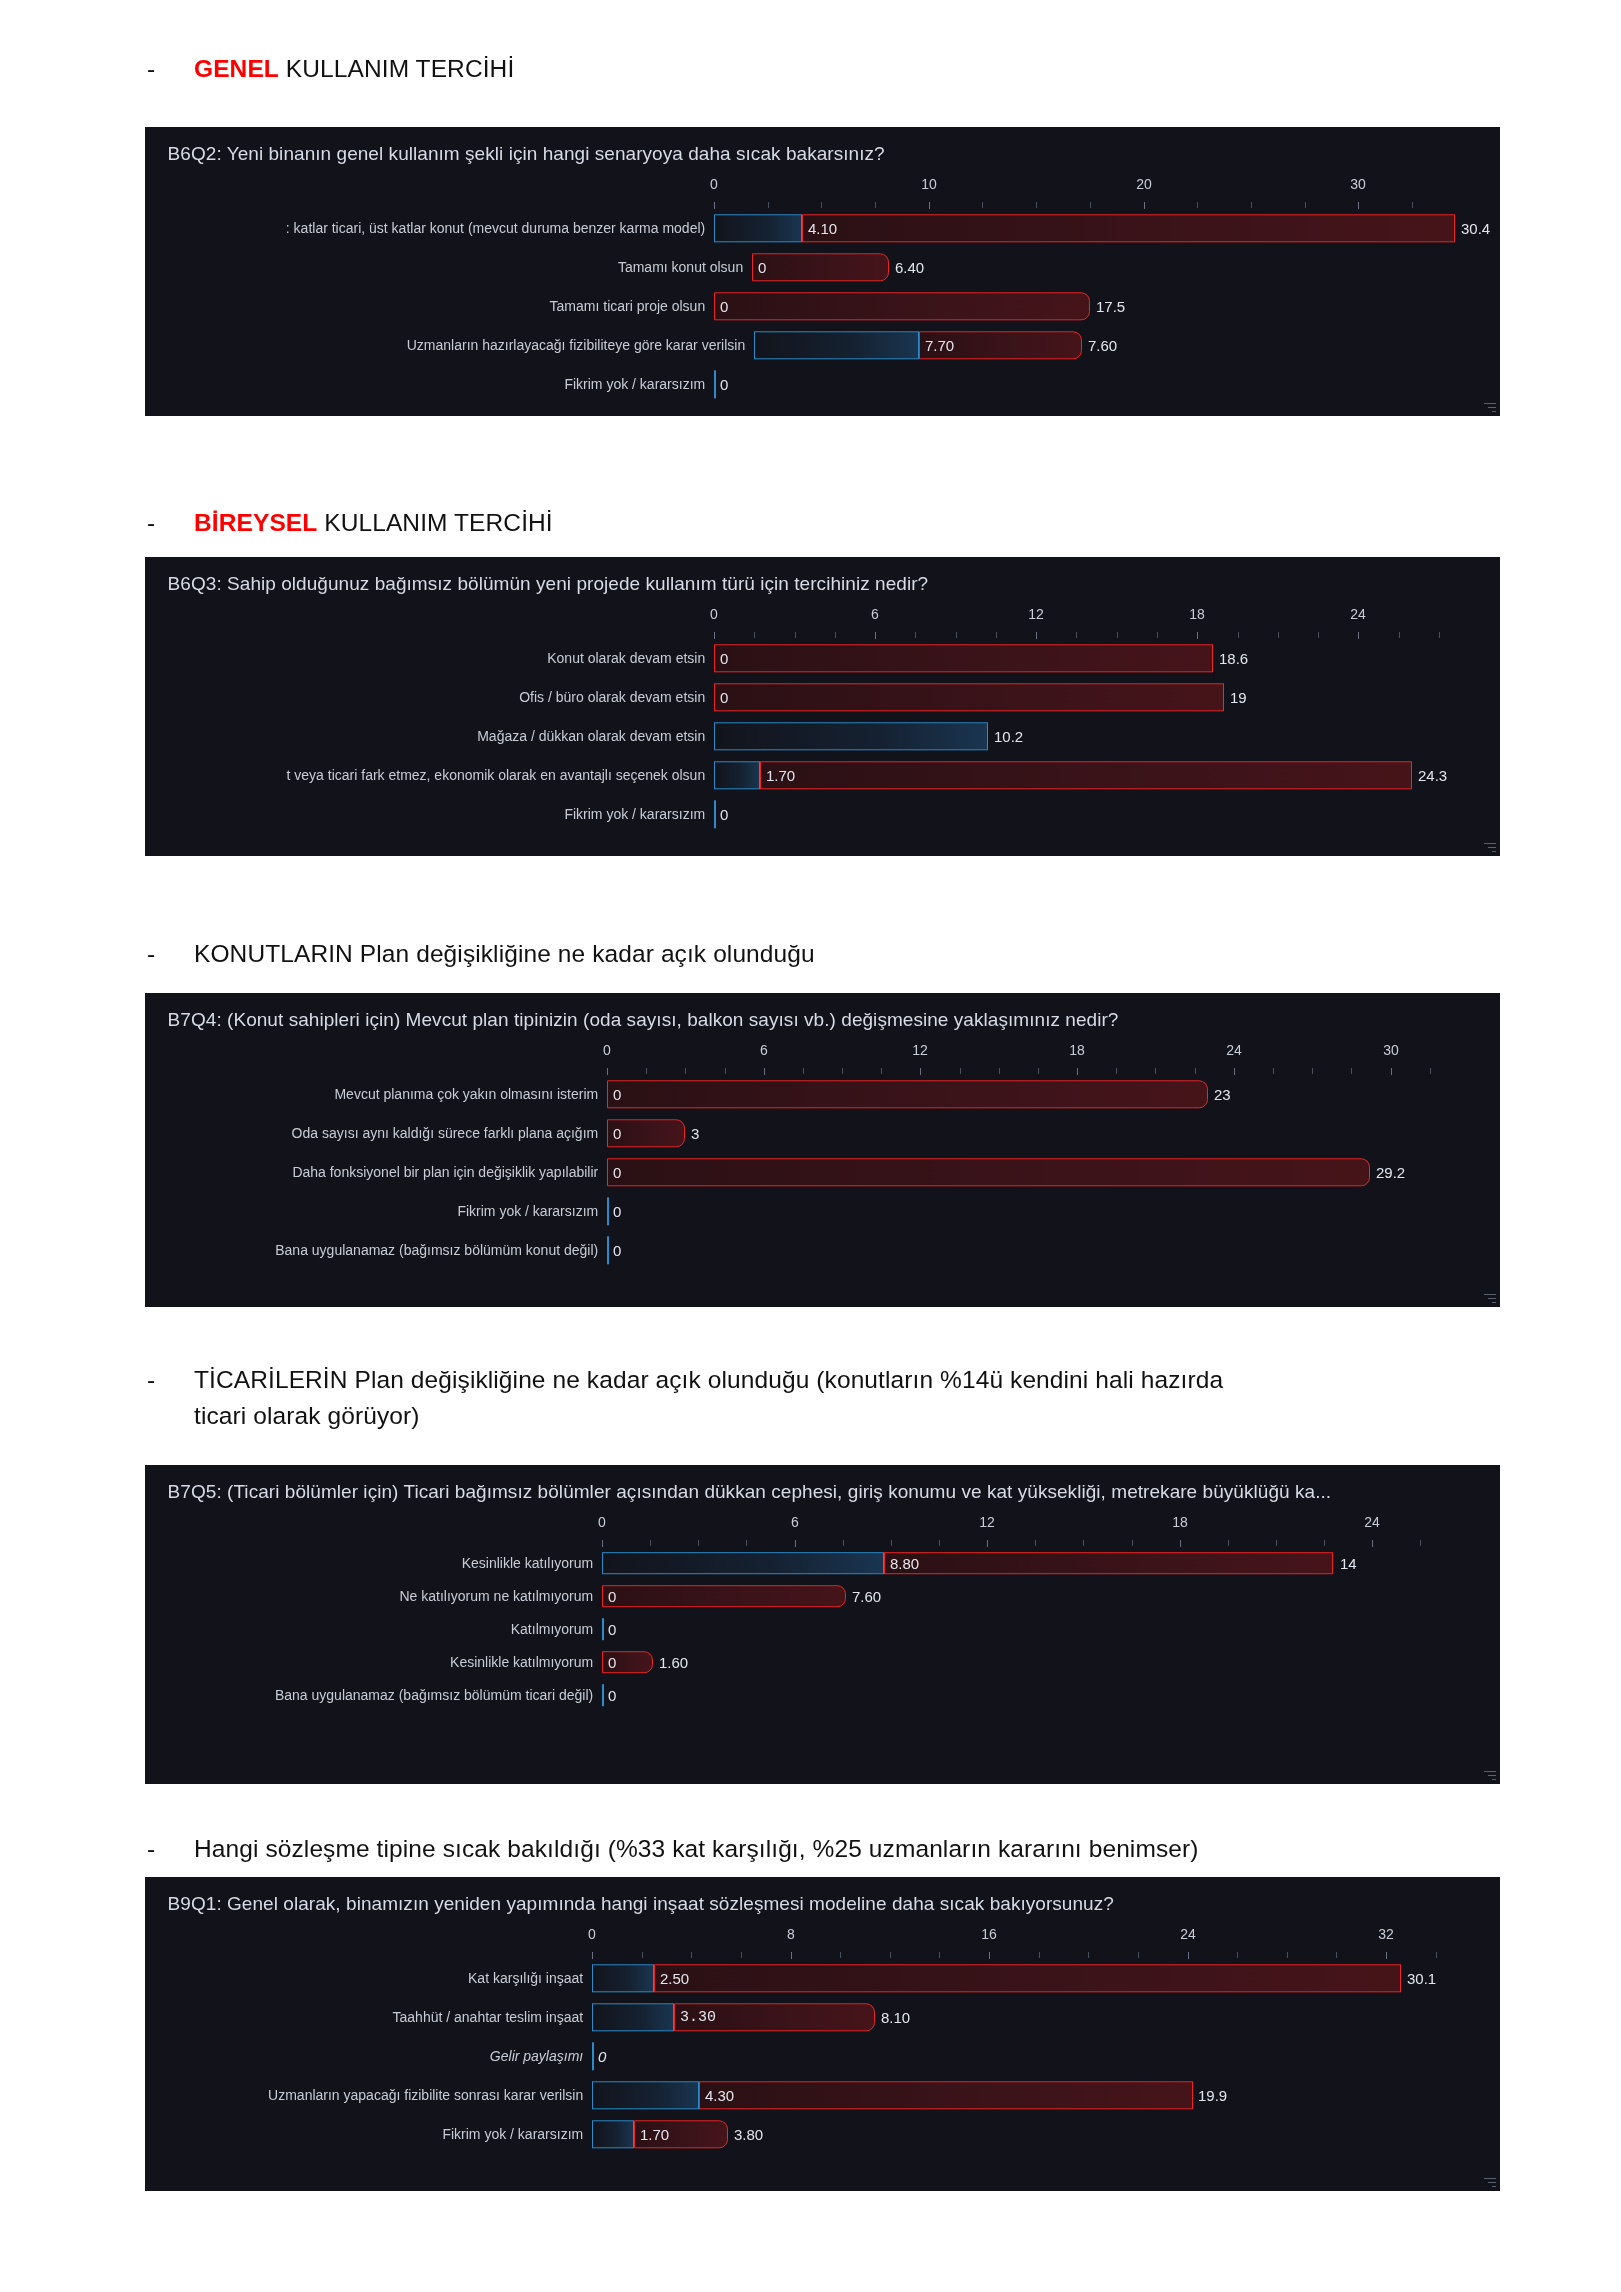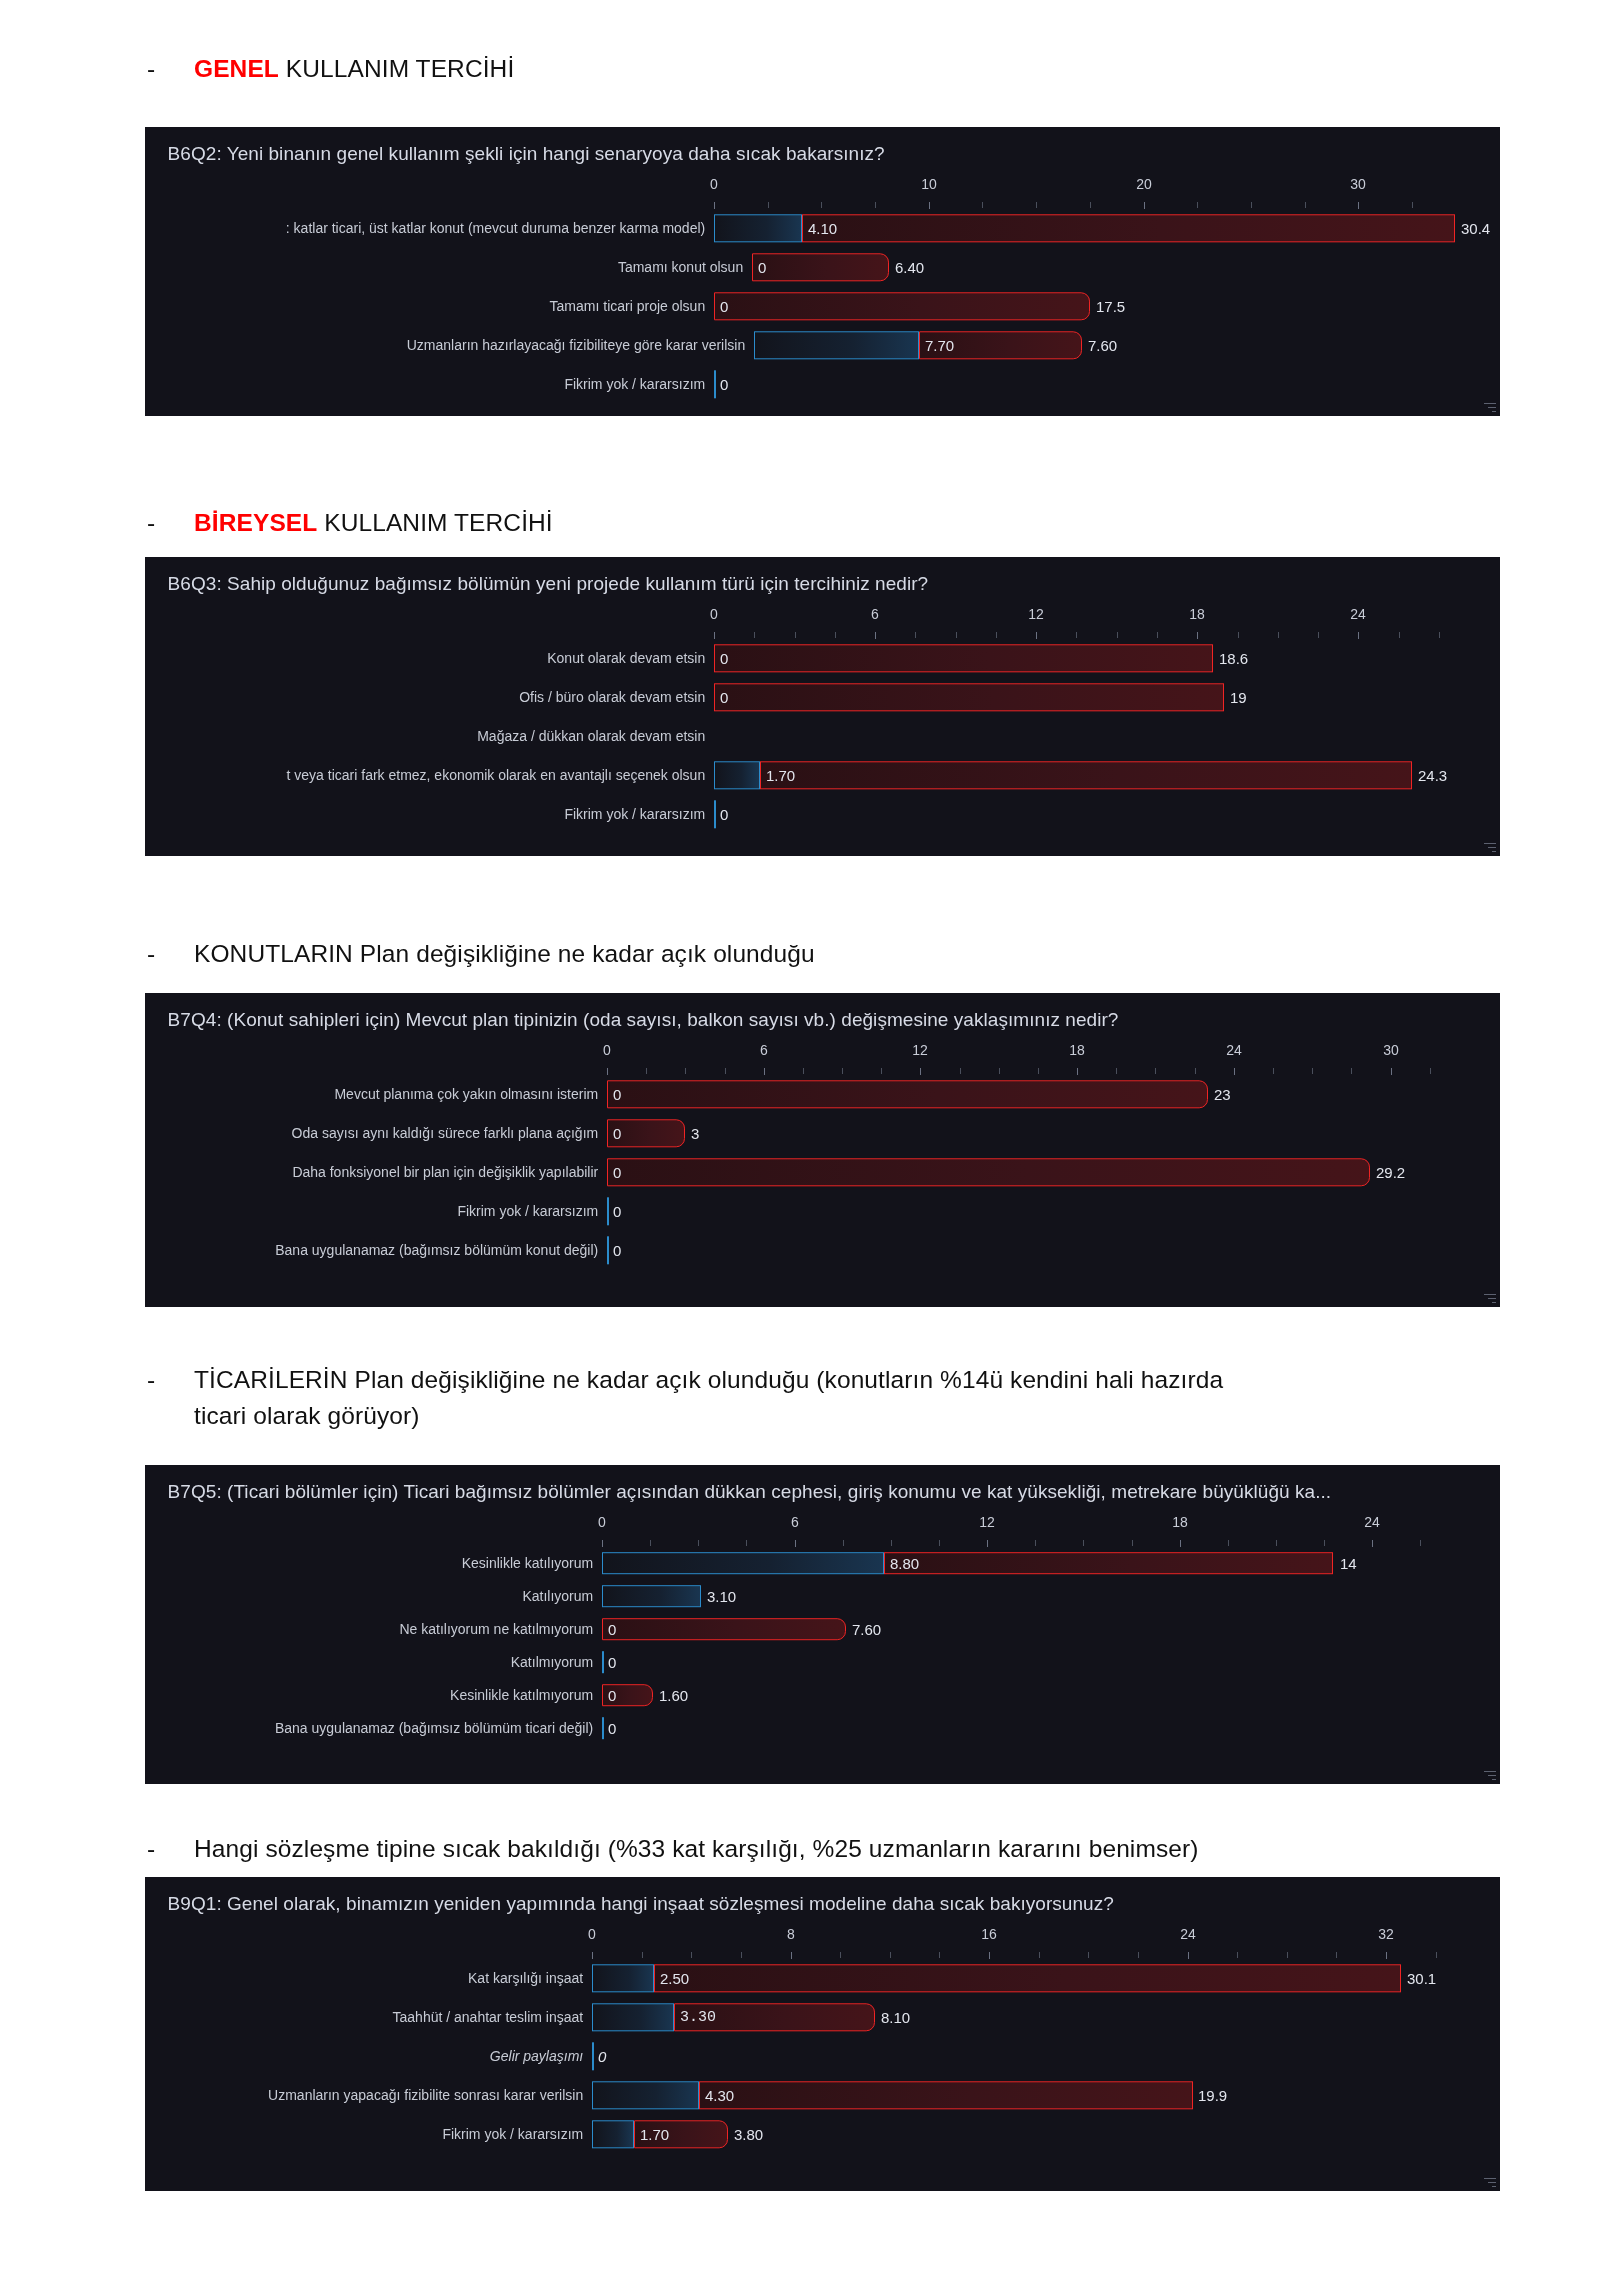--- a/index.html
+++ b/index.html
@@ -272,20 +272,24 @@
           <div class="row" style="height: 39px;">
             <div class="rowlabel" style="width: 568px; flex: 0 0 568px;">Ofis / büro olarak devam etsin</div>
             <div class="bars" style="height: 39px;">
               <div class="seg red" style="left: 0px; width: 510px; height: 27.4px;"></div>
               <span class="vlabel" style="left: 5.9px;">0</span>
               <span class="vlabel" style="left: 516px;">19</span>
             </div>
           </div>
           <div class="row" style="height: 39px;">
             <div class="rowlabel" style="width: 568px; flex: 0 0 568px;">Mağaza / dükkan olarak devam etsin</div>
+            <div class="bars" style="height: 39px;">
+              <div class="seg blue" style="left: 0px; width: 274px; height: 27.4px;"></div>
+              <span class="vlabel" style="left: 280px;">10.2</span>
+            </div>
           </div>
           <div class="row" style="height: 39px;">
             <div class="rowlabel" style="width: 568px; flex: 0 0 568px;">t veya ticari fark etmez, ekonomik olarak en avantajlı seçenek olsun</div>
             <div class="bars" style="height: 39px;">
               <div class="seg blue" style="left: 0px; width: 46px; height: 27.4px;"></div>
               <div class="seg red" style="left: 46px; width: 652px; height: 27.4px;"></div>
               <span class="vlabel" style="left: 52px;">1.70</span>
               <span class="vlabel" style="left: 704px;">24.3</span>
             </div>
           </div>
@@ -424,27 +428,20 @@
           <div class="row" style="height: 33px;">
             <div class="rowlabel" style="width: 456px; flex: 0 0 456px;">Kesinlikle katılıyorum</div>
             <div class="bars" style="height: 33px;">
               <div class="seg blue" style="left: 0px; width: 282px; height: 21.6px;"></div>
               <div class="seg red" style="left: 282px; width: 449px; height: 21.6px;"></div>
               <span class="vlabel" style="left: 288px;">8.80</span>
               <span class="vlabel" style="left: 738px;">14</span>
             </div>
           </div>
           <div class="row" style="height: 33px;">
-            <div class="rowlabel" style="width: 456px; flex: 0 0 456px;">Katılıyorum</div>
-            <div class="bars" style="height: 33px;">
-              <div class="seg blue" style="left: 0px; width: 99px; height: 21.6px;"></div>
-              <span class="vlabel" style="left: 105px;">3.10</span>
-            </div>
-          </div>
-          <div class="row" style="height: 33px;">
             <div class="rowlabel" style="width: 456px; flex: 0 0 456px;">Ne katılıyorum ne katılmıyorum</div>
             <div class="bars" style="height: 33px;">
               <div class="seg red rounded" style="left: 0px; width: 244px; height: 21.6px;"></div>
               <span class="vlabel" style="left: 5.9px;">0</span>
               <span class="vlabel" style="left: 250px;">7.60</span>
             </div>
           </div>
           <div class="row" style="height: 33px;">
             <div class="rowlabel" style="width: 456px; flex: 0 0 456px;">Katılmıyorum</div>
             <div class="bars" style="height: 33px;">

